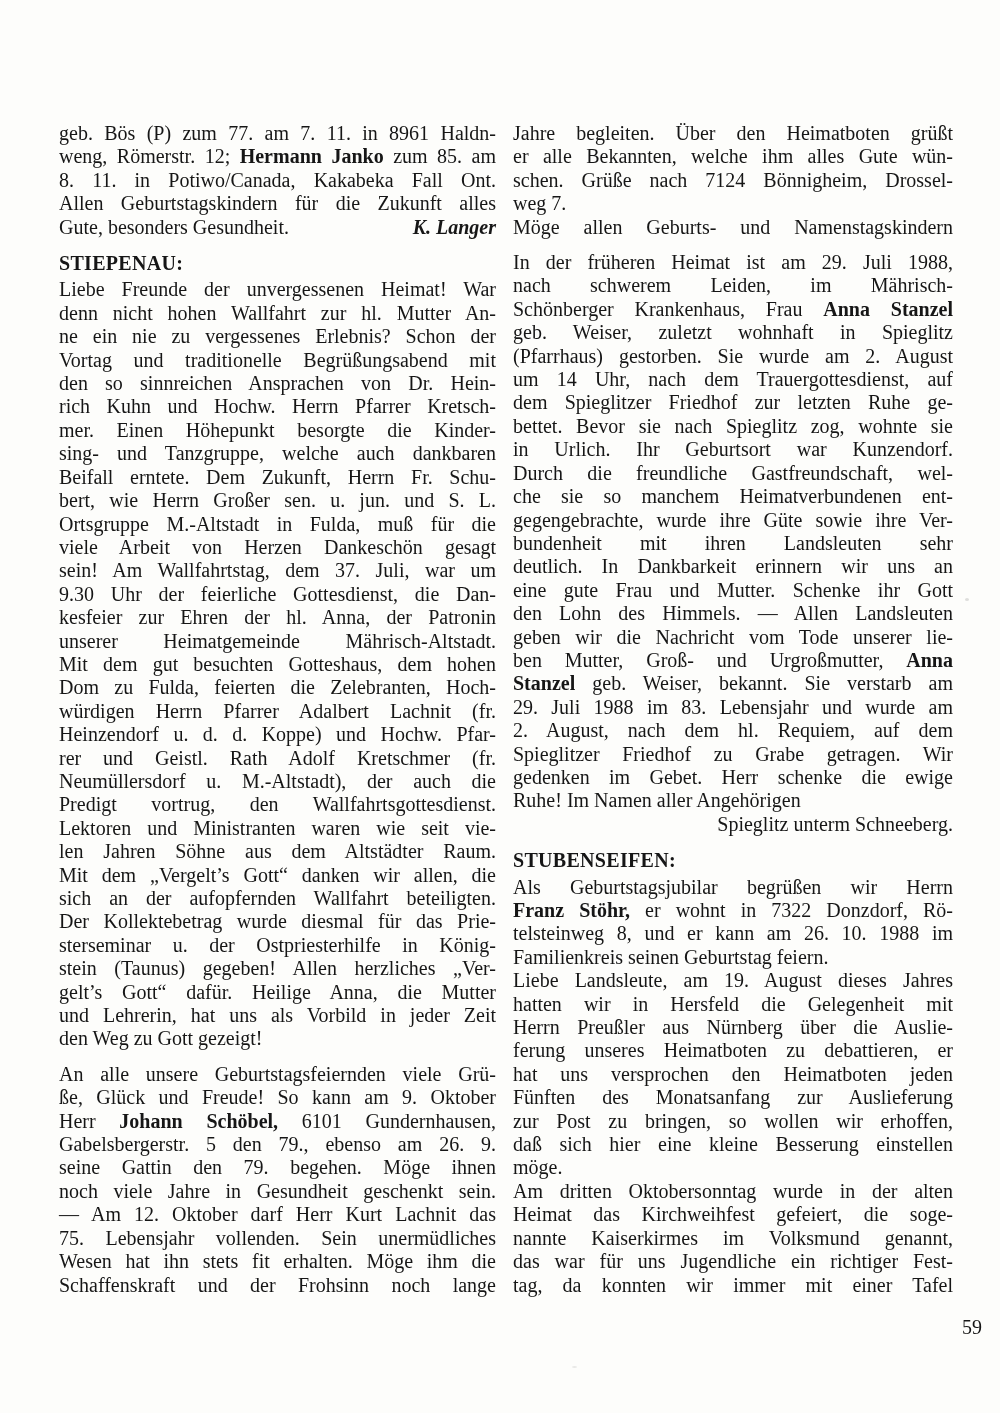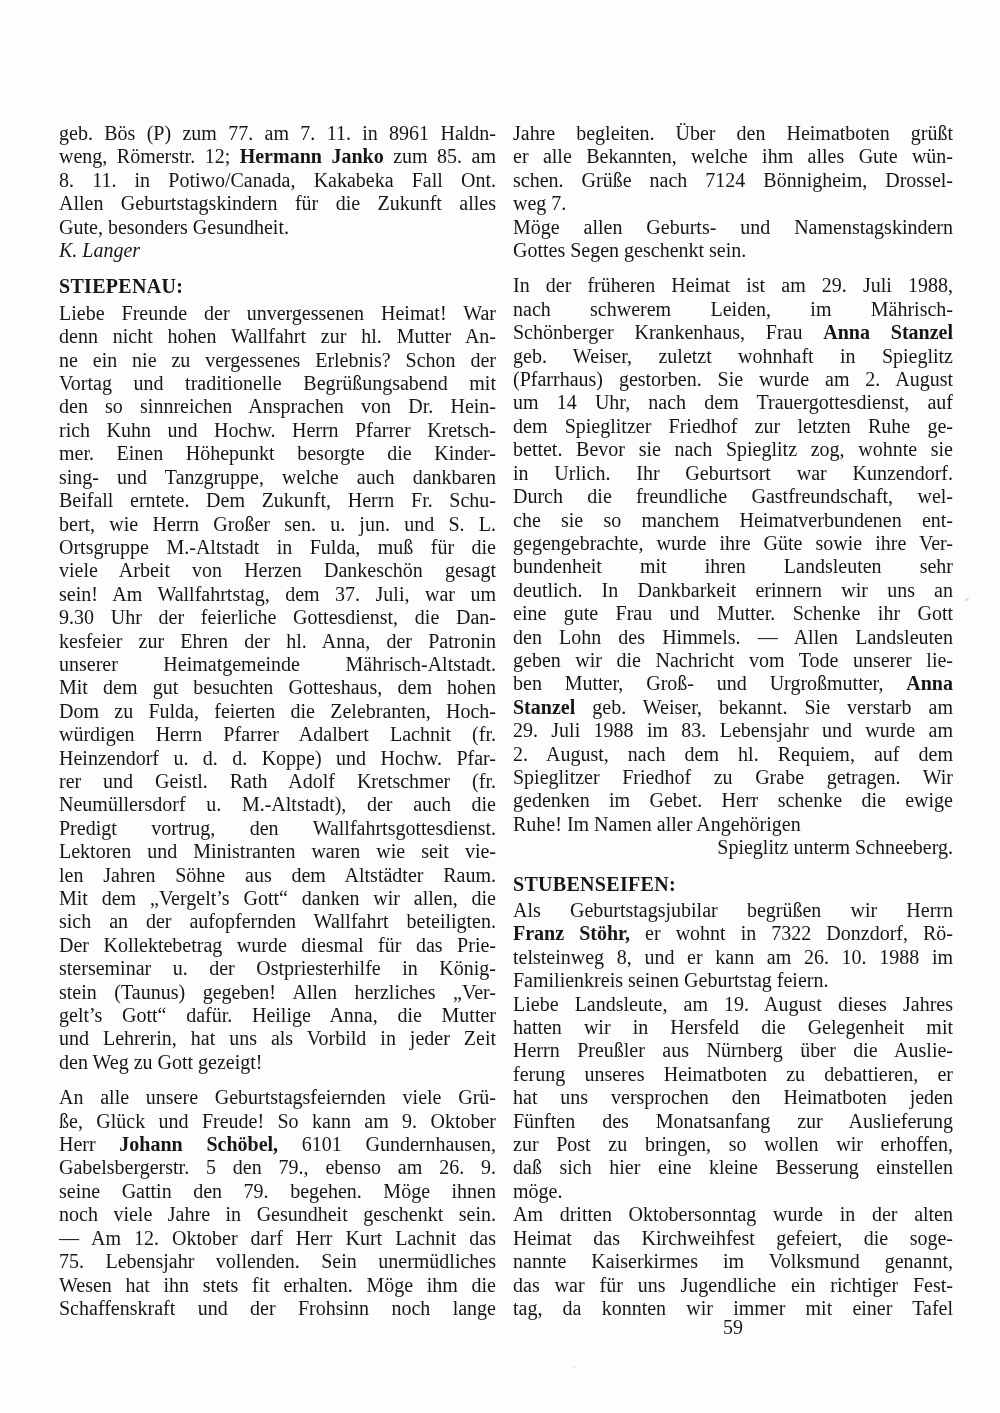--- a/index.html
+++ b/index.html
@@ -41,32 +41,31 @@
     text-justify: inter-word;
     white-space: normal;
   }
   .line.noj   { text-align-last: left; }
   .line.right { text-align-last: right; }
   .line.split {
     display: flex;
     justify-content: space-between;
     text-align: left;
     text-align-last: left;
-    flex-direction: column;
   }
   .line.split .rt { font-style: italic; }
   b { font-weight: bold; }
-  i { font-style: italic; }
+  i { font-style: italic; font-weight: bold; }
 
   .page-number {
     position: absolute;
-    left: 513px;
+    left: 542px;
     width: 440px;
     top: 1316px;
-    text-align: center;
+    text-align: right;
     line-height: 23.4px;
   }
   .speck {
     position: absolute;
     background: rgba(60,60,60,0.16);
     border-radius: 50%;
   }
   .speck-1 { left: 965px; top: 598px;  width: 4px; height: 3px; }
   .speck-2 { left: 572px; top: 1366px; width: 5px; height: 2px; background: rgba(60,60,60,0.10); }
 </style>
@@ -134,21 +133,20 @@
         <div class="line">Schaffenskraft und der Frohsinn noch lange</div>
       </div>
     </div>
   <div class="col col-right">
       <div class="para">
         <div class="line">Jahre begleiten. Über den Heimatboten grüßt</div>
         <div class="line">er alle Bekannten, welche ihm alles Gute wün-</div>
         <div class="line">schen. Grüße nach 7124 Bönnigheim, Drossel-</div>
         <div class="line noj">weg 7.</div>
         <div class="line">Möge allen Geburts- und Namenstagskindern</div>
-        <div class="line noj">Gottes Segen geschenkt sein.</div>
       </div>
       <div class="para">
         <div class="line">In der früheren Heimat ist am 29. Juli 1988,</div>
         <div class="line">nach schwerem Leiden, im Mährisch-</div>
         <div class="line">Schönberger Krankenhaus, Frau <b>Anna Stanzel</b></div>
         <div class="line">geb. Weiser, zuletzt wohnhaft in Spieglitz</div>
         <div class="line">(Pfarrhaus) gestorben. Sie wurde am 2. August</div>
         <div class="line">um 14 Uhr, nach dem Trauergottesdienst, auf</div>
         <div class="line">dem Spieglitzer Friedhof zur letzten Ruhe ge-</div>
         <div class="line">bettet. Bevor sie nach Spieglitz zog, wohnte sie</div>

